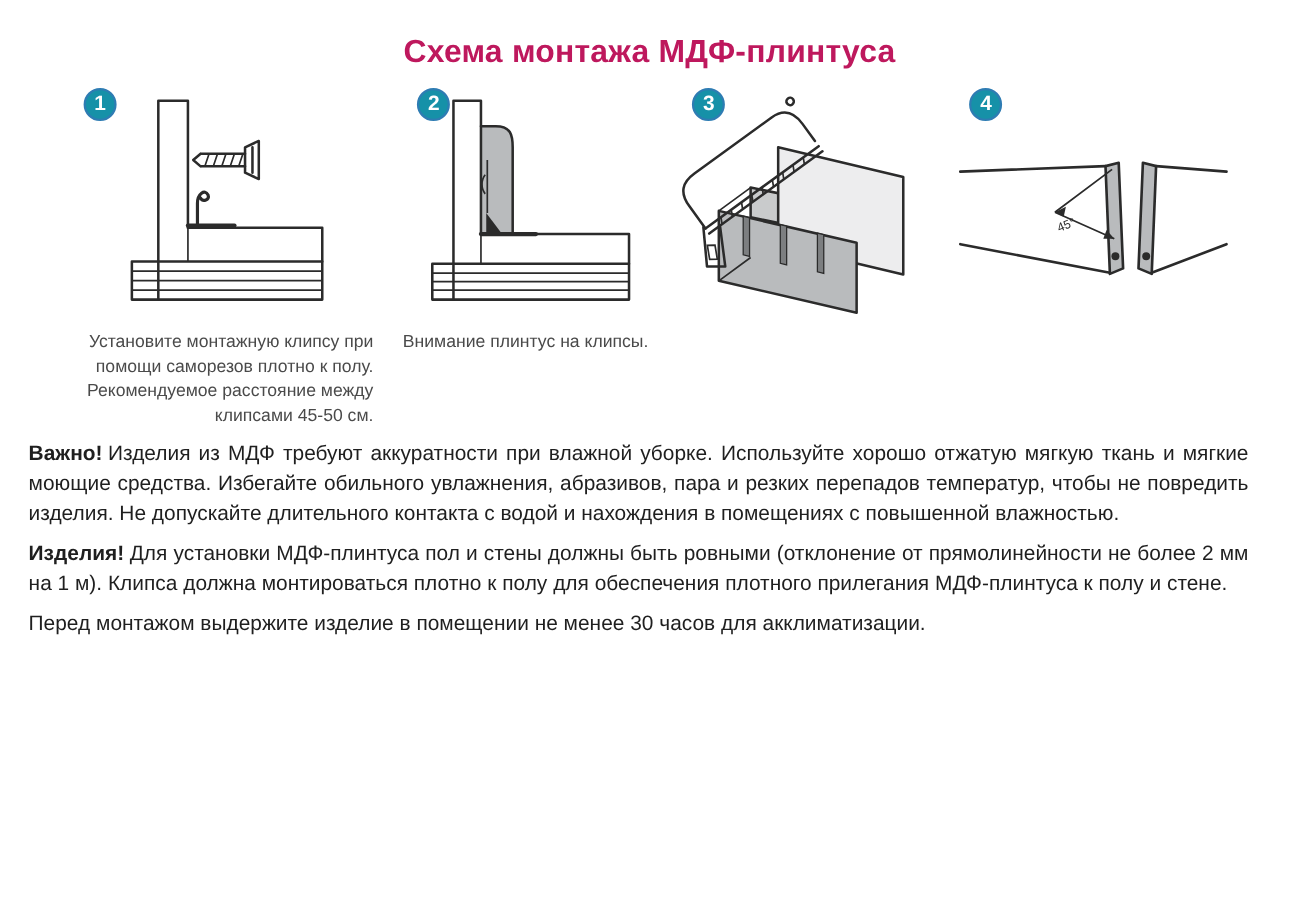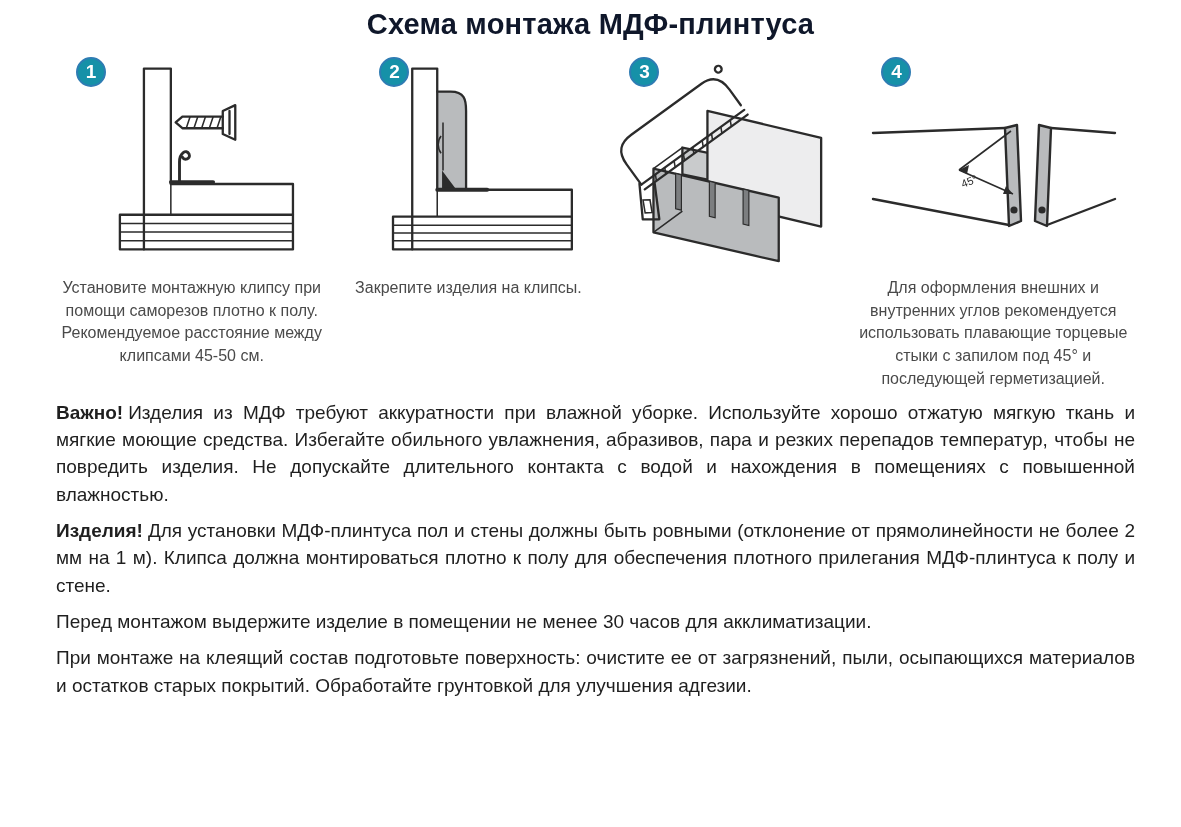--- a/index.html
+++ b/index.html
@@ -7,22 +7,22 @@
     width:1181px;height:827px;overflow:hidden;
     font-family:"Liberation Sans", sans-serif;
     color:#1f1f1f;
   }
   .page{width:1181px;height:827px;position:relative;}
 
   .title{
     text-align:center;
     font-size:29px;
     font-weight:bold;
-    color:#0f172a;
-    padding-top:8px;
+    color:#be185d;
+    padding-top:31px;
     margin:0 0 14px 0;
     letter-spacing:0.2px;
   }
 
   .steps{
     display:grid;
     grid-template-columns:1.15fr 0.85fr 0.92fr 1.12fr;
     padding:0 40px;
   }
   .step{position:relative;}
@@ -32,28 +32,28 @@
     background:#1691a8;border:2px solid #2e7cb3;
     color:#ffffff;font-weight:bold;font-size:19px;
     display:flex;align-items:center;justify-content:center;
     box-sizing:border-box;
   }
   .illus{
     height:212px;
     display:flex;justify-content:center;align-items:flex-start;
   }
   .caption{
-    text-align:center;
+    text-align:right;
     font-size:16px;
     line-height:1.42;
     color:#4a4a4a;
     margin:10px 4px 0 4px;
   }
 
-  .paragraphs{padding:8px 46px 0 56px;}
+  .paragraphs{padding:8px 46px 0 26px;}
   .paragraphs p{
     margin:0 0 9px 0;
     font-size:19px;
     line-height:1.44;
     text-align:justify;
   }
   .lead{font-weight:bold;margin-right:5px;}
   .lead:empty{display:none;margin:0;}
 
   
@@ -114,21 +114,21 @@
 
           <path class="thin" d="M104,62 L104,112"></path>
           <path d="M103,112 L118,132 L103,132 Z" class="dark"></path>
           <path class="thin" d="M102,76 C98,81 98,89 102,94"></path>
 
           <path class="ln" d="M128,132 L238,132 L238,160"></path>
           <path class="thick" d="M98,132 L150,132"></path>
           <path class="thin" d="M98,132 L98,160"></path>
         </svg>
       </div>
-      <div class="caption">Закрепите изделия на клипсы.</div>
+      <div class="caption">Внимание плинтус на клипсы.</div>
     </div>
 
     <div class="step">
       <div class="badge">3</div>
       <div class="illus">
         <svg width="252" height="212" viewBox="0 0 260 220">
 
           <polygon class="mid" points="92,96 218,122 218,150 92,124"></polygon>
           <path class="thin" d="M128,103 l10,2 M160,110 l10,2"></path>
 
@@ -167,25 +167,23 @@
           <path class="thin" d="M148,58 L96,97 M96,97 L150,121"></path>
           <polygon class="dark" points="96,97 106,92 104,101"></polygon>
           <polygon class="dark" points="150,121 140,121 143,113"></polygon>
           <text x="100" y="115" font-size="11" transform="rotate(-22 100 115)">45°</text>
 
           <polygon class="gray" points="176,52 188,55 184,153 172,148"></polygon>
           <circle class="dark" cx="179" cy="137" r="3.6"></circle>
           <path class="ln" d="M188,55 L252,60 M184,152 L252,126"></path>
         </svg>
       </div>
-      <div class="caption">Для оформления внешних и внутренних углов рекомендуется использовать плавающие торцевые стыки с запилом под 45° и последующей герметизацией.</div>
     </div>
 
   </div>
 
   <div class="paragraphs">
     <p><span class="lead">Важно!</span><span>Изделия из МДФ требуют аккуратности при влажной уборке. Используйте хорошо отжатую мягкую ткань и мягкие моющие средства. Избегайте обильного увлажнения, абразивов, пара и резких перепадов температур, чтобы не повредить изделия. Не допускайте длительного контакта с водой и нахождения в помещениях с повышенной влажностью.</span></p>
     <p><span class="lead">Изделия!</span><span>Для установки МДФ-плинтуса пол и стены должны быть ровными (отклонение от прямолинейности не более 2 мм на 1 м). Клипса должна монтироваться плотно к полу для обеспечения плотного прилегания МДФ-плинтуса к полу и стене.</span></p>
     <p><span>Перед монтажом выдержите изделие в помещении не менее 30 часов для акклиматизации.</span></p>
-    <p><span>При монтаже на клеящий состав подготовьте поверхность: очистите ее от загрязнений, пыли, осыпающихся материалов и остатков старых покрытий. Обработайте грунтовкой для улучшения адгезии.</span></p>
   </div>
 
 </div>
 
 </body></html>

